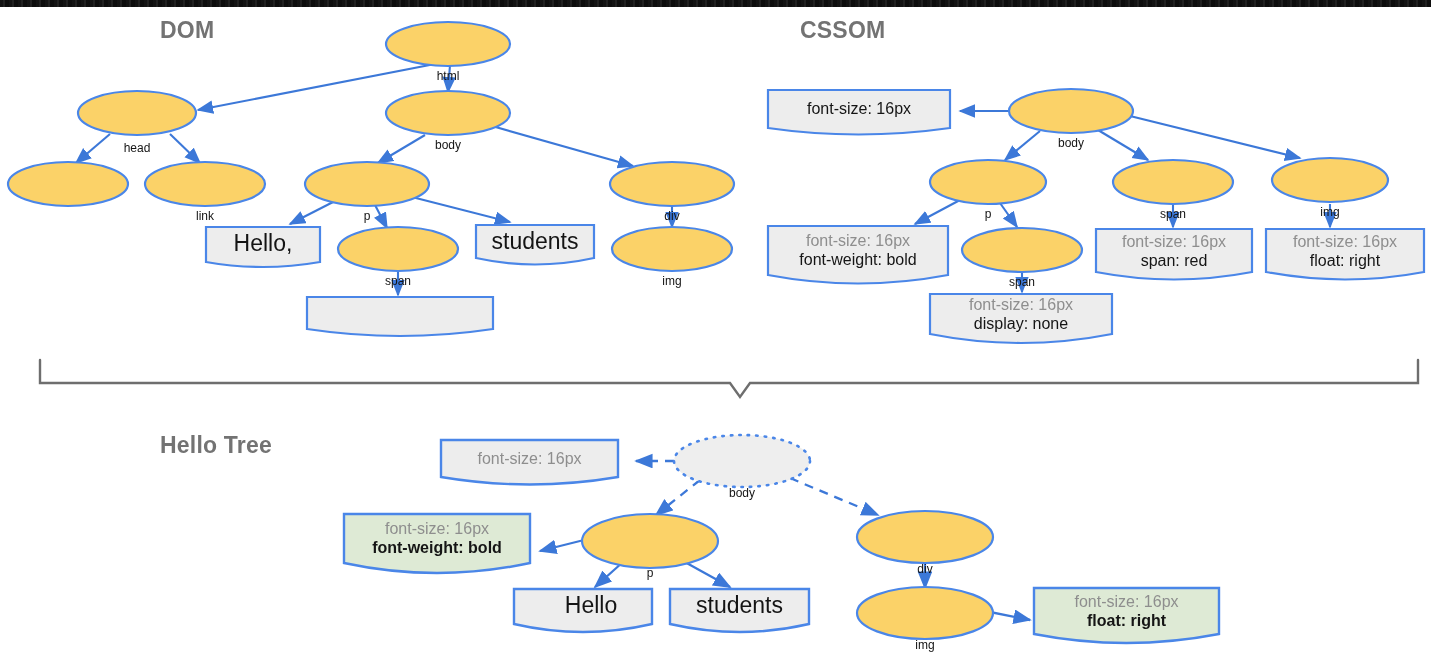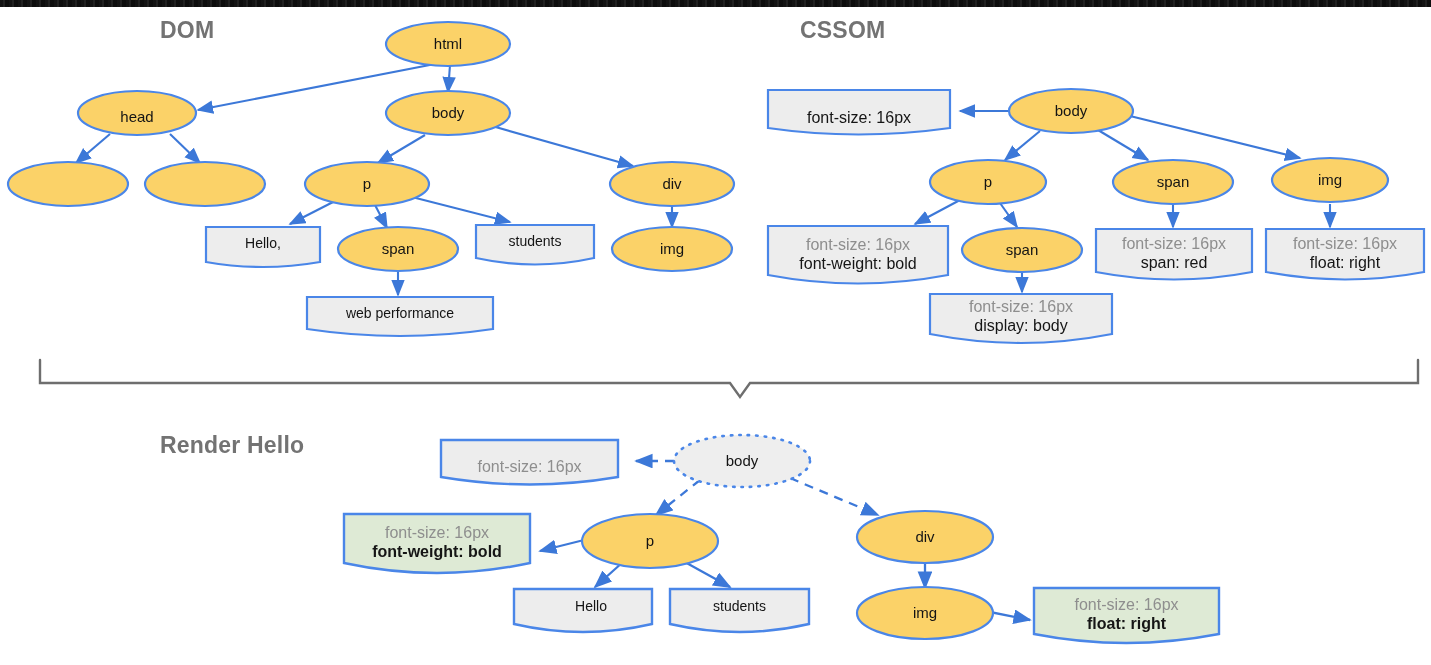--- a/index.html
+++ b/index.html
@@ -19,26 +19,26 @@
   }
   .section-title{
     position:absolute;font-weight:bold;color:#737373;
     font-size:23px;letter-spacing:.2px;white-space:nowrap;
   }
   svg.layer{position:absolute;left:0;top:0;width:1431px;height:665px;overflow:visible;}
   .node-label{
     position:absolute;display:flex;align-items:center;justify-content:center;
     text-align:center;color:#141414;pointer-events:none;line-height:1.18;
   }
-  .ellipse-label{font-size:15px;}
-  .box-label{font-size:14px;}
+  .ellipse-label{font-size:12px;margin-top:32px;}
+  .box-label{font-size:23px;}
   .prop-grey{color:#8e8e8e;display:block;}
   .prop-black{color:#151515;display:block;}
   .prop-bold{font-weight:bold;}
-  .two-line{flex-direction:column;justify-content:flex-end;}
+  .two-line{flex-direction:column;}
 </style>
 </head>
 <body>
 
 <div id="stage">
 
   <div class="topbar">
       <div class="noise"></div>
     </div>
 
@@ -138,32 +138,32 @@
       <path d="M441,440 L618,440 L618,477 Q530,492 441,477 Z" fill="#EDEDED" stroke="#4A86E8" stroke-width="2.4"></path>
       <path d="M344,514 L530,514 L530,563 Q437,583 344,563 Z" fill="#DEEAD5" stroke="#4A86E8" stroke-width="2.4"></path>
       <path d="M514,589 L652,589 L652,624 Q583,640 514,624 Z" fill="#EDEDED" stroke="#4A86E8" stroke-width="2.4"></path>
       <path d="M670,589 L809,589 L809,624 Q740,640 670,624 Z" fill="#EDEDED" stroke="#4A86E8" stroke-width="2.4"></path>
       <path d="M1034,588 L1219,588 L1219,634 Q1126,652 1034,634 Z" fill="#DEEAD5" stroke="#4A86E8" stroke-width="2.4"></path>
     </g>
   </svg>
 
   <div class="section-title" style="left:160px;top:17px;">DOM</div>
   <div class="section-title" style="left:800px;top:17px;">CSSOM</div>
-  <div class="section-title" style="left:160px;top:432px;">Render Hello</div>
+  <div class="section-title" style="left:160px;top:432px;">Hello Tree</div>
 
   <div class="node-label ellipse-label" style="left:386px;top:22px;width:124px;height:44px;">html</div>
   <div class="node-label ellipse-label" style="left:78px;top:91px;width:118px;height:51px;">head</div>
   <div class="node-label ellipse-label" style="left:386px;top:91px;width:124px;height:44px;">body</div>
+  <div class="node-label ellipse-label" style="left:145px;top:162px;width:120px;height:44px;">link</div>
   <div class="node-label ellipse-label" style="left:305px;top:162px;width:124px;height:44px;">p</div>
   <div class="node-label ellipse-label" style="left:610px;top:162px;width:124px;height:44px;">div</div>
   <div class="node-label box-label" style="left:206px;top:227px;width:114px;height:33px;">Hello,</div>
   <div class="node-label ellipse-label" style="left:338px;top:227px;width:120px;height:44px;">span</div>
   <div class="node-label box-label" style="left:476px;top:225px;width:118px;height:33px;">students</div>
   <div class="node-label ellipse-label" style="left:612px;top:227px;width:120px;height:44px;">img</div>
-  <div class="node-label box-label" style="left:307px;top:297px;width:186px;height:32px;">web performance</div>
 
   <div class="node-label ellipse-label" style="left:1009px;top:89px;width:124px;height:44px;">body</div>
   <div class="node-label ellipse-label" style="left:930px;top:160px;width:116px;height:44px;">p</div>
   <div class="node-label ellipse-label" style="left:1113px;top:160px;width:120px;height:44px;">span</div>
   <div class="node-label ellipse-label" style="left:1272px;top:158px;width:116px;height:44px;">img</div>
   <div class="node-label ellipse-label" style="left:962px;top:228px;width:120px;height:44px;">span</div>
 
   <div class="node-label two-line" style="left:768px;top:90px;width:182px;height:38px;">
     <span class="prop-black">font-size: 16px</span>
   </div>
@@ -178,21 +178,21 @@
     <span class="prop-black">span: red</span>
   </div>
 
   <div class="node-label two-line" style="left:1266px;top:231px;width:158px;height:42px;">
     <span class="prop-grey">font-size: 16px</span>
     <span class="prop-black">float: right</span>
   </div>
 
   <div class="node-label two-line" style="left:930px;top:294px;width:182px;height:42px;">
     <span class="prop-grey">font-size: 16px</span>
-    <span class="prop-black">display: body</span>
+    <span class="prop-black">display: none</span>
   </div>
 
   <div class="node-label ellipse-label" style="left:674px;top:438px;width:136px;height:46px;">body</div>
   <div class="node-label ellipse-label" style="left:582px;top:518px;width:136px;height:46px;">p</div>
   <div class="node-label ellipse-label" style="left:857px;top:514px;width:136px;height:46px;">div</div>
   <div class="node-label ellipse-label" style="left:857px;top:590px;width:136px;height:46px;">img</div>
   <div class="node-label box-label" style="left:514px;top:589px;width:154px;height:34px;">Hello</div>
   <div class="node-label box-label" style="left:670px;top:589px;width:139px;height:34px;">students</div>
 
   <div class="node-label two-line" style="left:441px;top:441px;width:177px;height:36px;">

